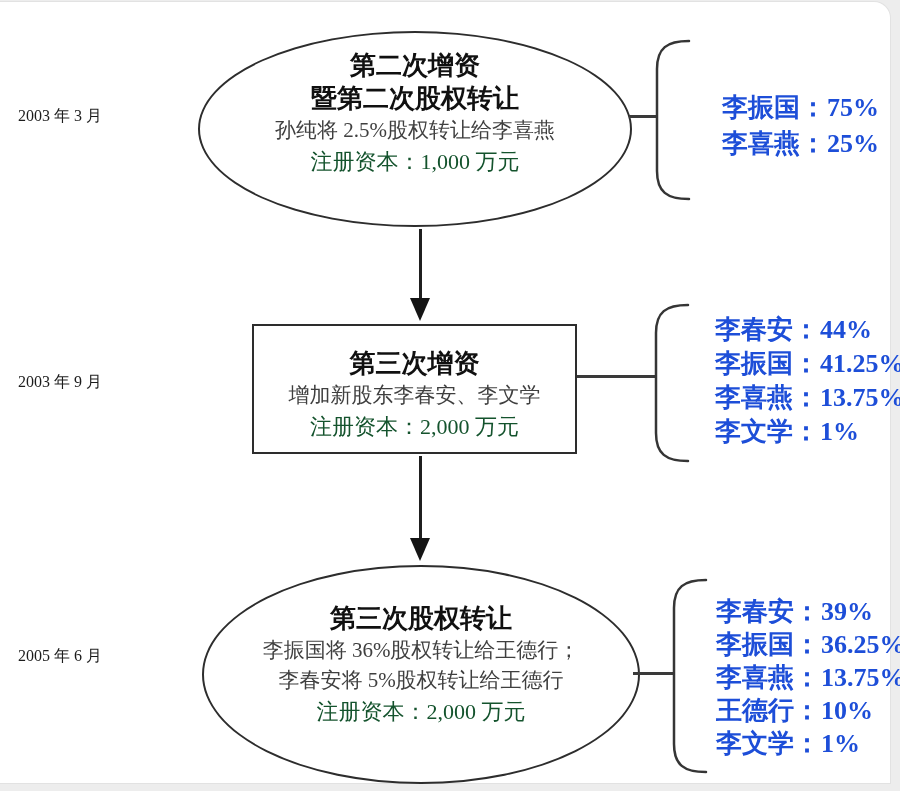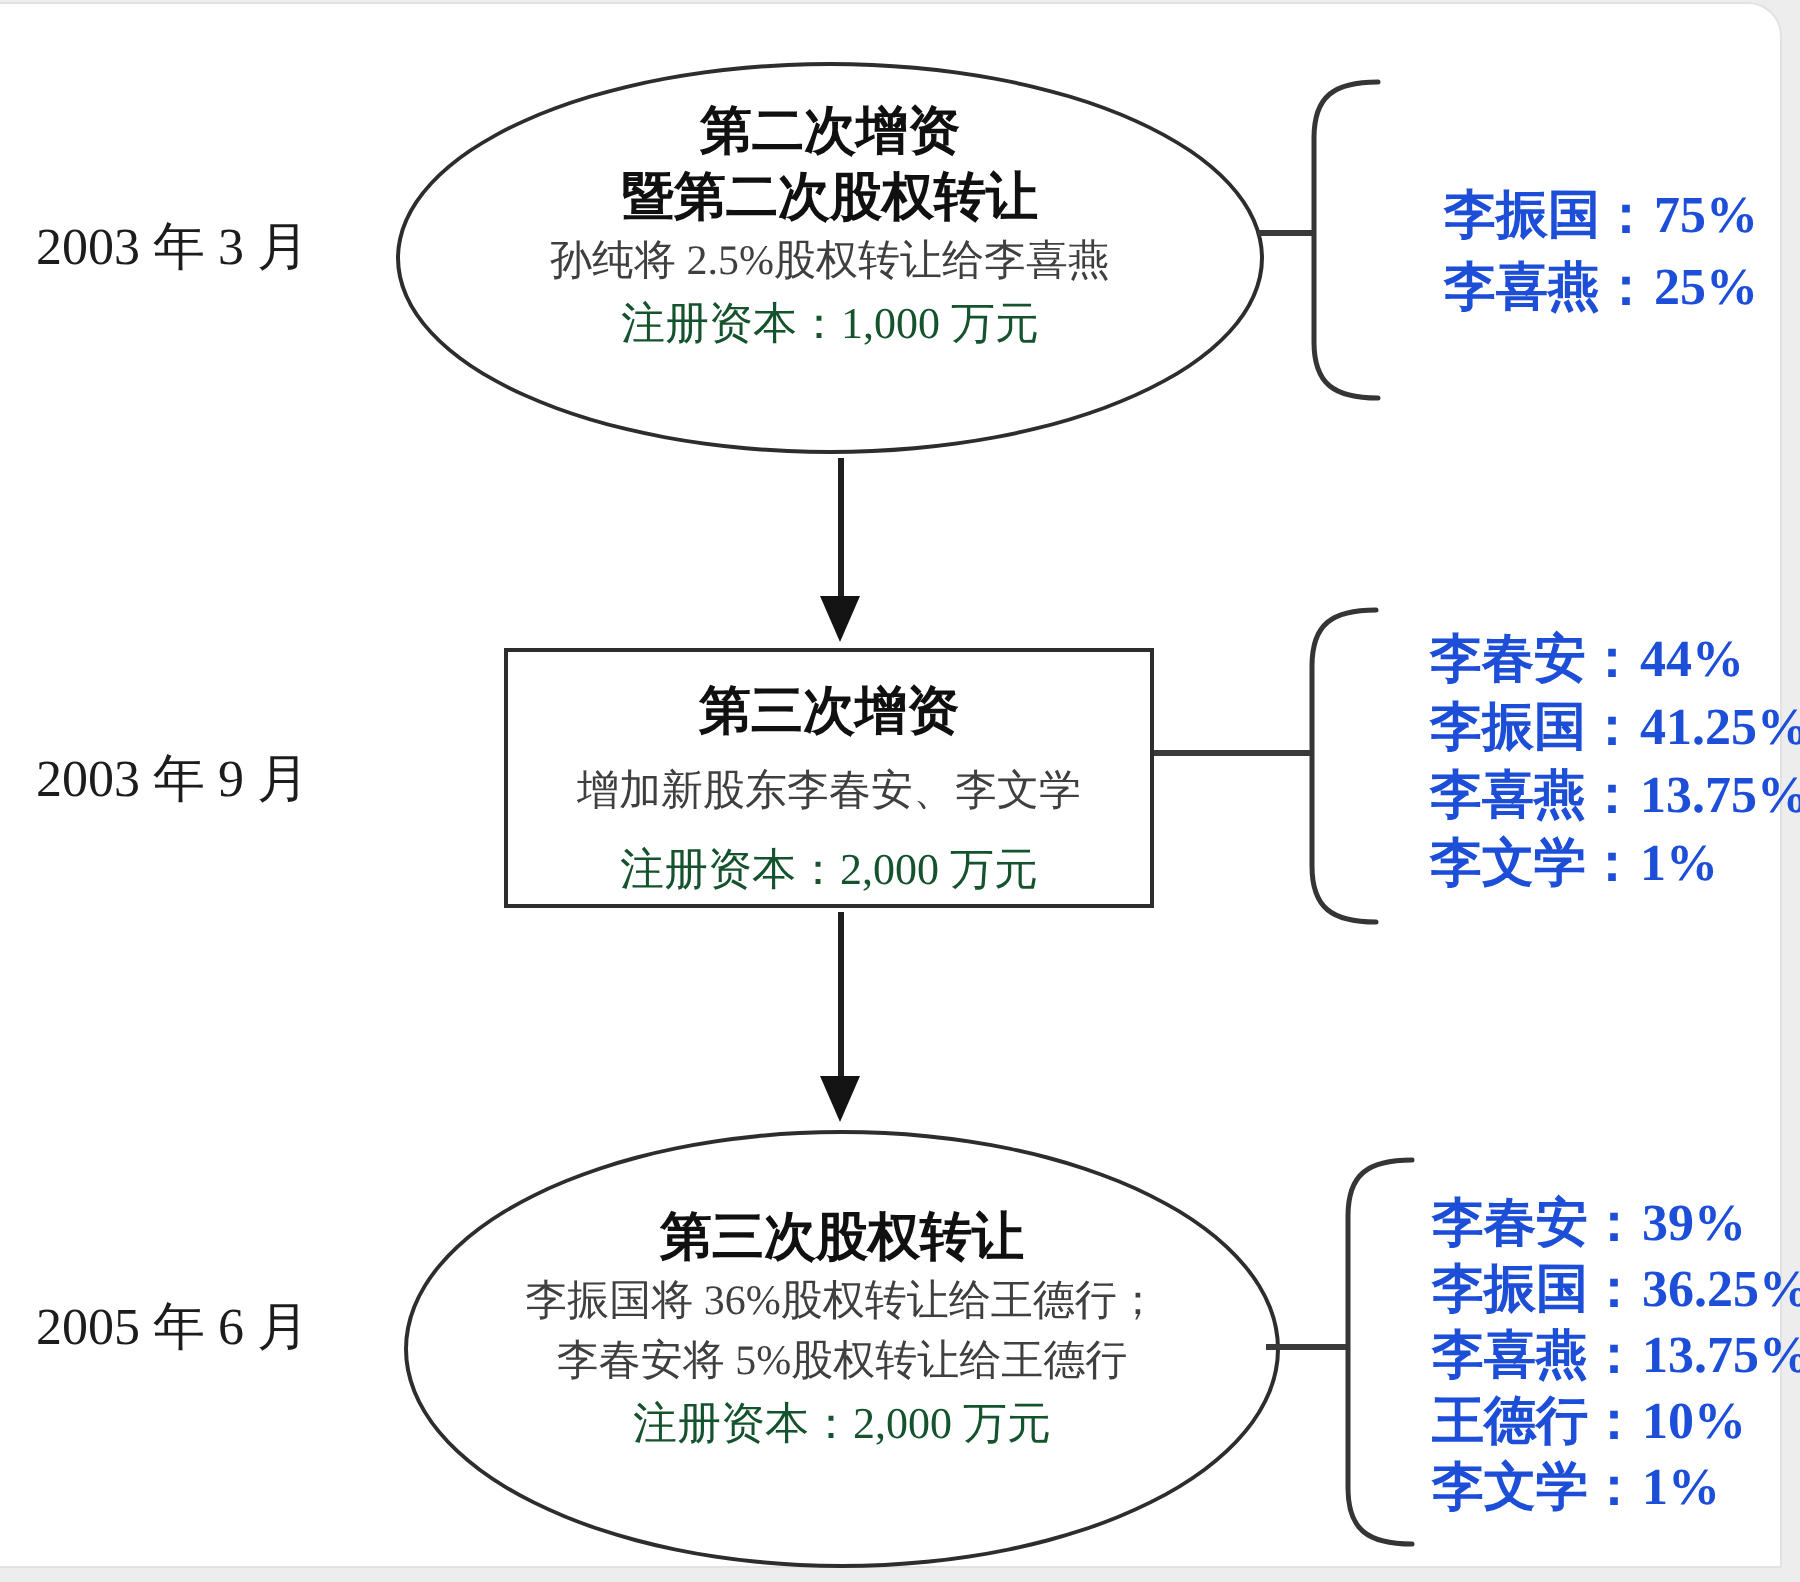--- a/index.html
+++ b/index.html
@@ -7,29 +7,29 @@
     width:900px;height:791px;position:relative;overflow:hidden;
     background:#ededed;
     font-family:"Liberation Serif","DejaVu Serif",serif;
   }
   .page{
     position:absolute;left:0;top:2px;right:10px;bottom:8px;
     background:#ffffff;border-top-right-radius:16px;
     box-shadow:0 0 0 1px #e2e2e2;
   }
   .date{
-    position:absolute;font-size:26px;color:#1c1c1c;white-space:nowrap;
+    position:absolute;font-size:16px;color:#1c1c1c;white-space:nowrap;
   }
   .node{
     position:absolute;border:2.5px solid #2d2d2d;box-sizing:border-box;
     display:flex;flex-direction:column;align-items:center;justify-content:center;
     text-align:center;background:#fff;
   }
   .ellipse{border-radius:50%;}
-  .rectangle{justify-content:space-between;padding-top:13px;}
+  .rectangle{justify-content:center;padding-top:13px;}
   .node-title{font-weight:bold;font-size:26px;line-height:33px;color:#101010;white-space:nowrap;}
   .node-detail{font-size:21px;line-height:30px;color:#3f3f3f;white-space:nowrap;}
   .node-capital{font-weight:normal;font-size:22px;line-height:34px;color:#14532d;white-space:nowrap;}
   .vline{position:absolute;width:2.5px;background:#1f1f1f;}
   .hline{position:absolute;height:2.5px;background:#3a3a3a;}
   .arrow-head{
     position:absolute;width:0;height:0;
     border-left:10px solid transparent;border-right:10px solid transparent;
     border-top:23px solid #141414;
   }

